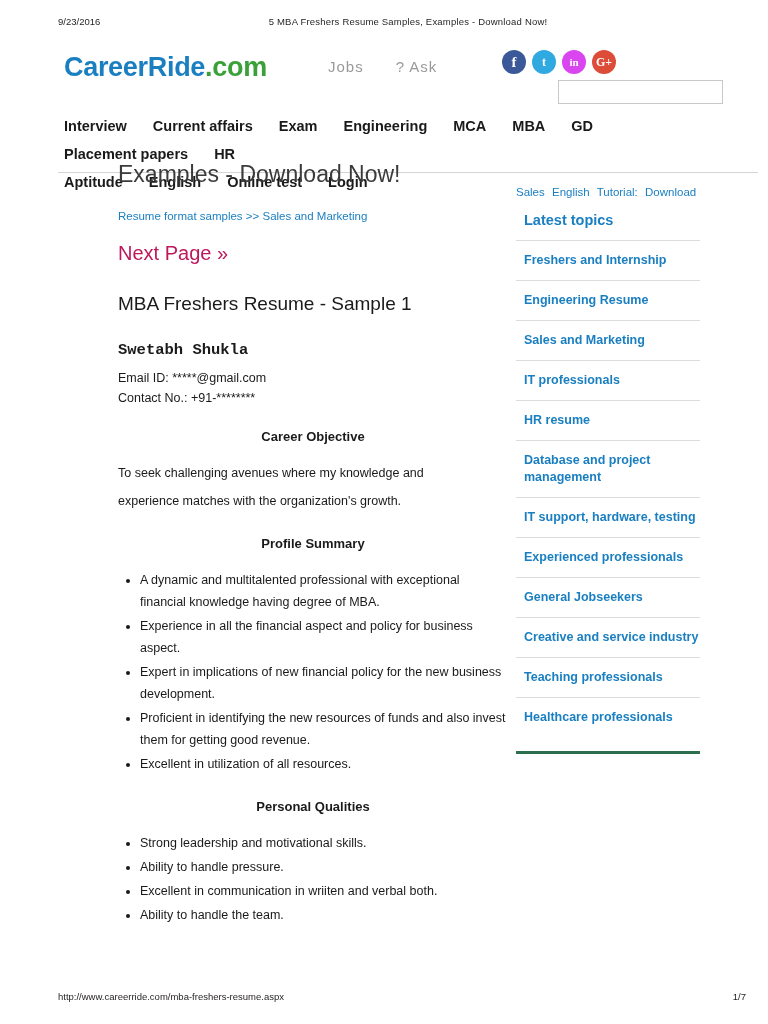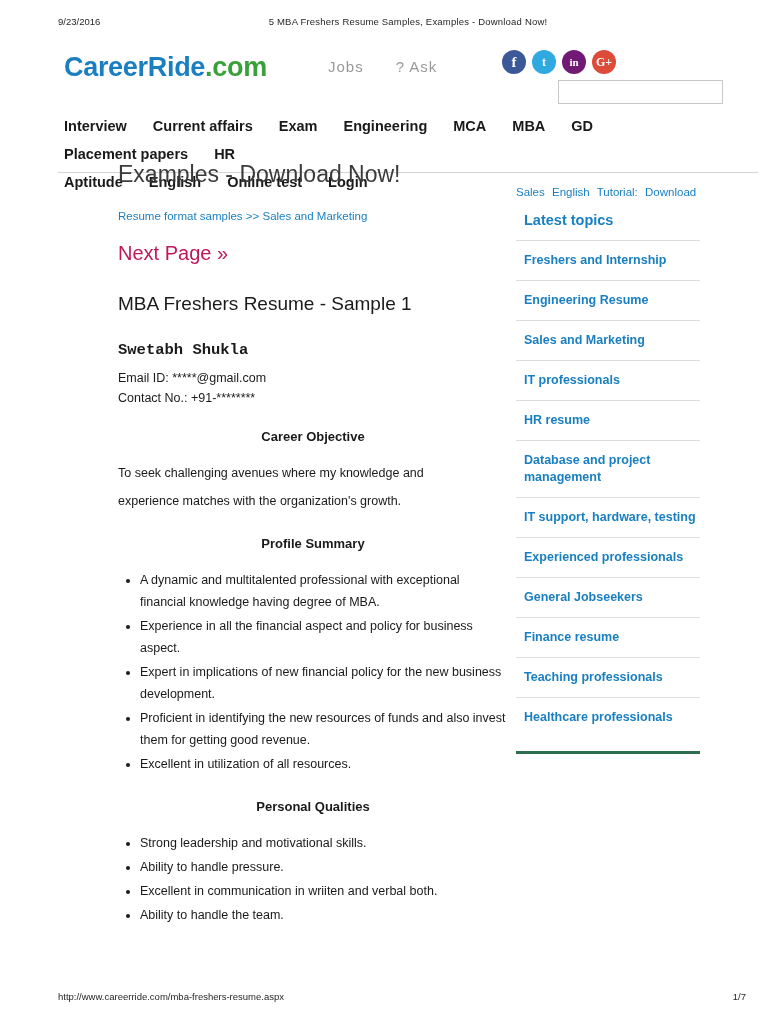--- a/index.html
+++ b/index.html
@@ -76,21 +76,21 @@
     display: flex;
     align-items: center;
     justify-content: center;
     color: #fff;
     font-size: 13px;
     font-weight: bold;
     font-family: "Liberation Serif", serif;
   }
   .social .fb { background: #3b5998; font-size: 15px; }
   .social .tw { background: #30a9e0; font-size: 12px; }
-  .social .li { background: #701a75; font-size: 11px; }
+  .social .li { background: #d946ef; font-size: 11px; }
   .social .gp { background: #dd4b39; font-size: 12px; }
 
   .search-box {
     position: absolute;
     left: 500px; top: 40px;
     width: 165px; height: 24px;
     border: 1px solid #c8c8c8;
     background: #fff;
   }
 
@@ -331,21 +331,21 @@
 
     <div class="sb-item">Freshers and Internship</div>
     <div class="sb-item">Engineering Resume</div>
     <div class="sb-item">Sales and Marketing</div>
     <div class="sb-item">IT professionals</div>
     <div class="sb-item">HR resume</div>
     <div class="sb-item">Database and project management</div>
     <div class="sb-item">IT support, hardware, testing</div>
     <div class="sb-item">Experienced professionals</div>
     <div class="sb-item">General Jobseekers</div>
-    <div class="sb-item">Finance resume</div>
+    <div class="sb-item">Creative and service industry</div>
     <div class="sb-item">Teaching professionals</div>
     <div class="sb-item last">Healthcare professionals</div>
 
     <div class="sb-bottom-bar"></div>
   </div>
 
   <div class="footer">
     <div class="url">http://www.careerride.com/mba-freshers-resume.aspx</div>
     <div class="pagenum">1/7</div>
   </div>

